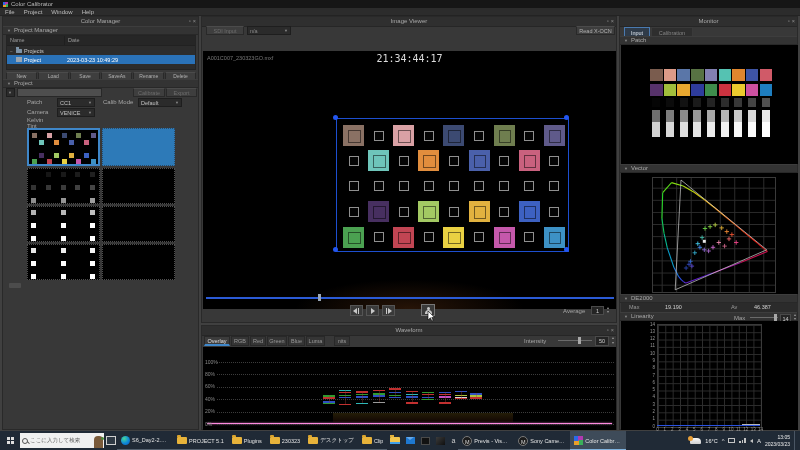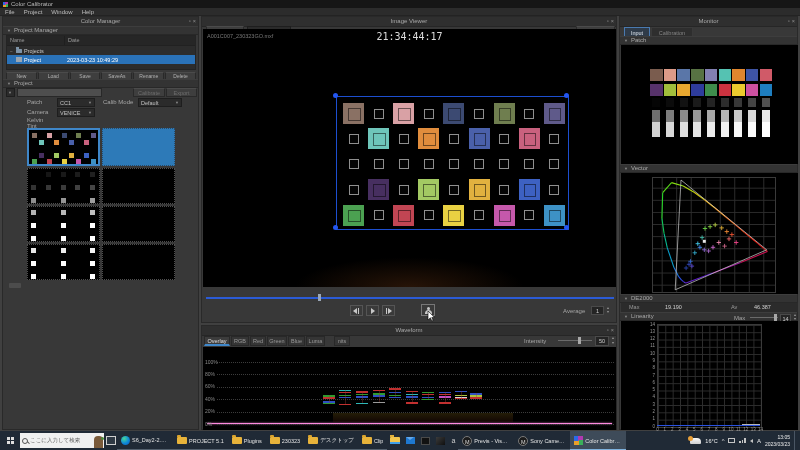--- a/index.html
+++ b/index.html
@@ -285,21 +285,21 @@
           <div>▫</div>
           <div>×</div>
         </div></div>
     <div class="btn dis" style="left:4px;top:9px;width:38px;height:9px">SDI Input</div>
     <div class="dd" style="left:45px;top:9px;width:44px">
         <span style="color:#8a8a8a">n/a</span>
         <span class="dd-a">▼</span>
       </div>
     <div class="btn" style="left:374px;top:9px;width:39px;height:9px">Read X-OCN</div>
 
-    <div id="image-area" class="black" style="left:1px;top:12px;width:413px;height:258px;overflow:hidden">
+    <div id="image-area" class="black" style="left:1px;top:34px;width:413px;height:258px;overflow:hidden">
       <div id="filename">A001C007_230323GO.mxf</div>
       <div id="timecode">21:34:44:17</div>
       <div class="selrect" style="left:133px;top:67px;width:231px;height:132px"></div>
       <div class="handle-dot" style="left:130px;top:64px"></div>
       <div class="handle-dot" style="left:361px;top:64px"></div>
       <div class="handle-dot" style="left:130px;top:196px"></div>
       <div class="handle-dot" style="left:361px;top:196px"></div>
       <div class="vignette"></div>
     <div class="ch-large" style="left: 140px; top: 74px; width: 21px; height: 21px; background: rgb(138, 113, 100);">
           <div class="ch-inner"></div>

